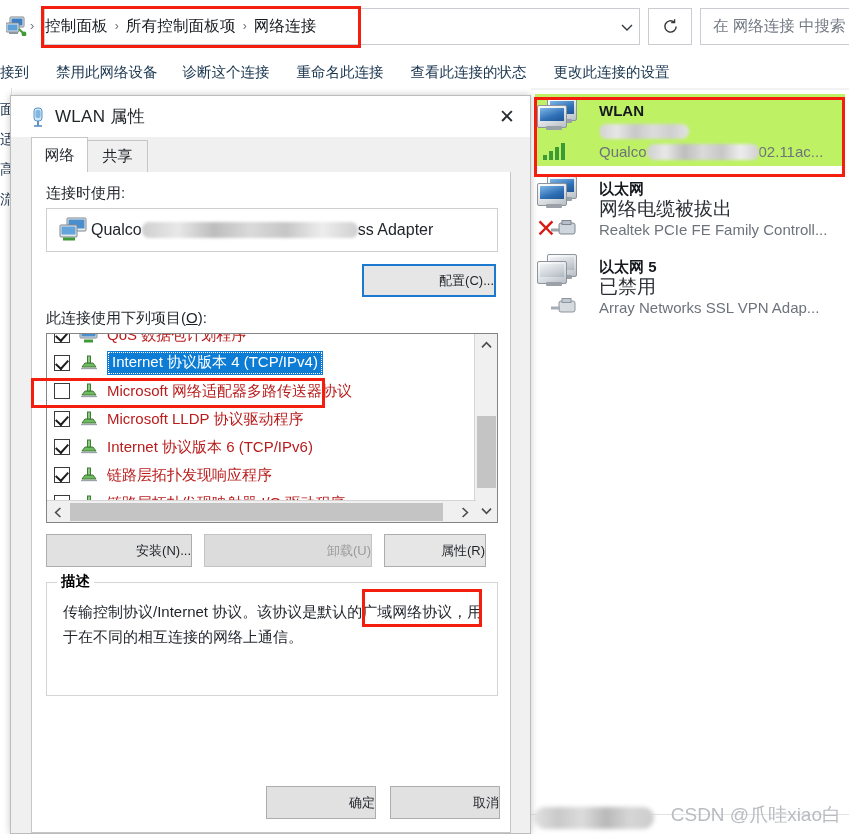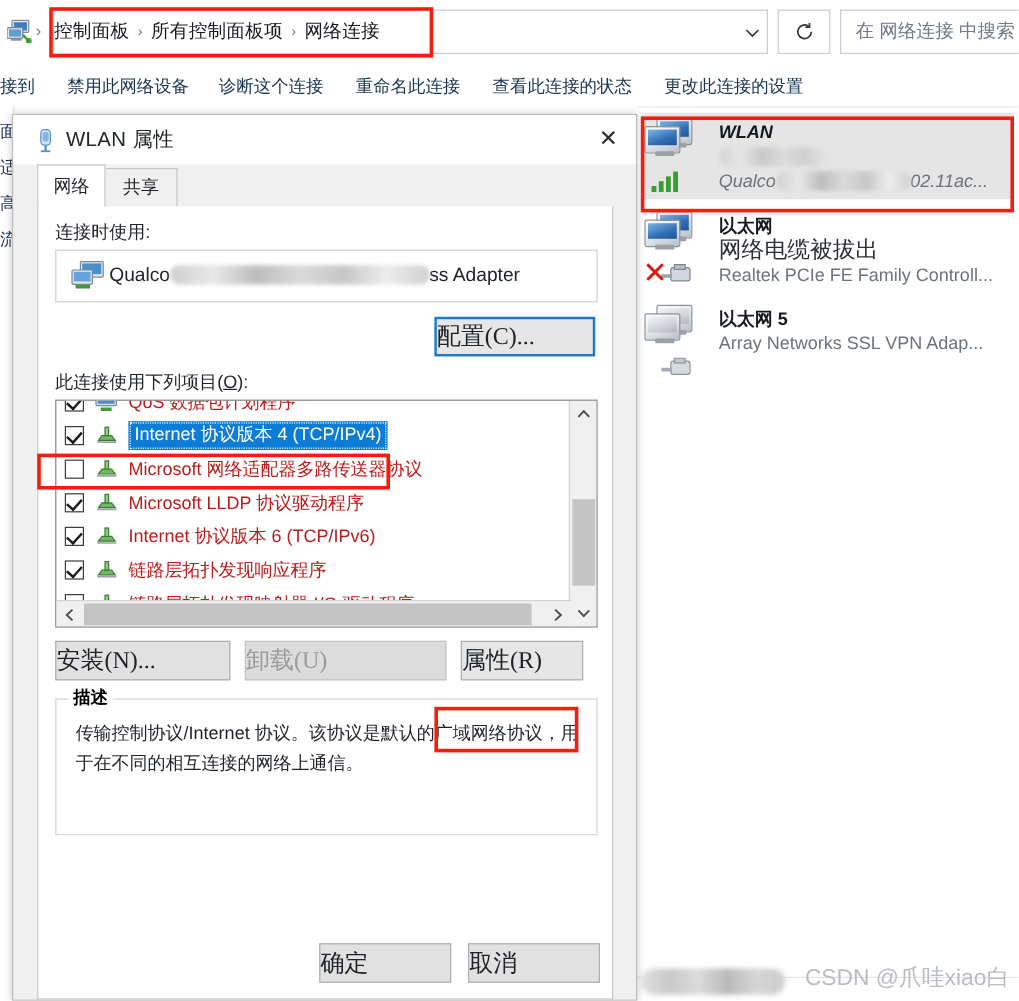--- a/index.html
+++ b/index.html
@@ -83,21 +83,21 @@
   }
   .list-pane-top {
     position: absolute; left: 0; top: 0; width: 318px; height: 2px; background:#f3f3f3;
   }
 
   
   .adapter {
     position: absolute; left: 4px; width: 310px; height: 72px;
     display: flex; align-items: flex-start; padding-top: 4px;
   }
-  .adapter.selected { background: #e5e5e5; font-style: italic; }
+  .adapter.selected { background: #bef264; }
   .adapter-icons { position: relative; width: 64px; height: 64px; flex: 0 0 64px; }
   .adapter-text { padding-top: 3px; overflow: hidden; }
   .ad-name { font-size: 15px; color: #15181c; font-weight: bold; line-height: 19px; white-space: nowrap; }
   .ad-status { font-size: 19px; color: #2b2f35; line-height: 21px; white-space: nowrap; }
   .ad-driver { font-size: 15px; color: #6d737b; line-height: 21px; white-space: nowrap; }
   .blur-bar {
     display: inline-block; height: 15px; border-radius: 8px;
     background: linear-gradient(90deg,#d2d2d2,#e6e6e6,#c8c8c8,#dcdcdc,#cfcfcf,#e3e3e3);
     filter: blur(1.6px); vertical-align: middle;
   }
@@ -169,23 +169,23 @@
 
   .field-adapter {
     position: absolute; left: 14px; top: 36px; width: 452px; height: 44px;
     border: 1px solid #cfcfcf; background: #fff;
     display: flex; align-items: center; padding-left: 12px;
   }
   .field-adapter .ficon { width: 32px; height: 26px; position: relative; flex: 0 0 32px; }
   .field-adapter .ftext { font-size: 16px; color: #22262b; white-space: nowrap; }
 
   .btn {
-    display: inline-flex; align-items: center; justify-content: flex-start;
+    display: inline-flex; align-items: center; justify-content: flex-end;
     background: #e1e1e1; border: 1px solid #adadad;
-    font-size: 20px; color: #1f2328; user-select: none; font-family: Liberation Serif, serif;
+    font-size: 13px; color: #1f2328; user-select: none;
   }
   .btn.disabled { color: #9b9b9b; background: #dcdcdc; border-color: #c4c4c4; }
   .btn-config {
     position: absolute; right: 14px; top: 92px; width: 134px; height: 33px;
     border: 2px solid #1b79d0; background: #e6e6e6;
   }
 
   .items-label { position: absolute; left: 14px; top: 137px; }
 
   .listbox {
@@ -432,20 +432,21 @@
           <div class="rj45">
             <svg width="30" height="19" viewBox="0 0 30 19">
               <rect x="8" y="3" width="16" height="11" rx="2" fill="#d6dbe0" stroke="#8d949c"></rect>
               <rect x="11" y="0.5" width="9" height="4" fill="#c2c9d0" stroke="#8d949c"></rect>
               <path d="M0 10h9" stroke="#a6adb4" stroke-width="3"></path>
             </svg>
           </div>
         </div>
         <div class="adapter-text">
           <div class="ad-name">以太网 5</div>
+          <div class="ad-status">已禁用</div>
           <div class="ad-driver">Array Networks SSL VPN Adap...</div>
         </div>
       </div>
     </div>
 
     <div class="hscroll-stub"></div>
     <div class="taskbar-blur"></div>
     <div class="watermark">CSDN @爪哇xiao白</div>
   </div>
 

